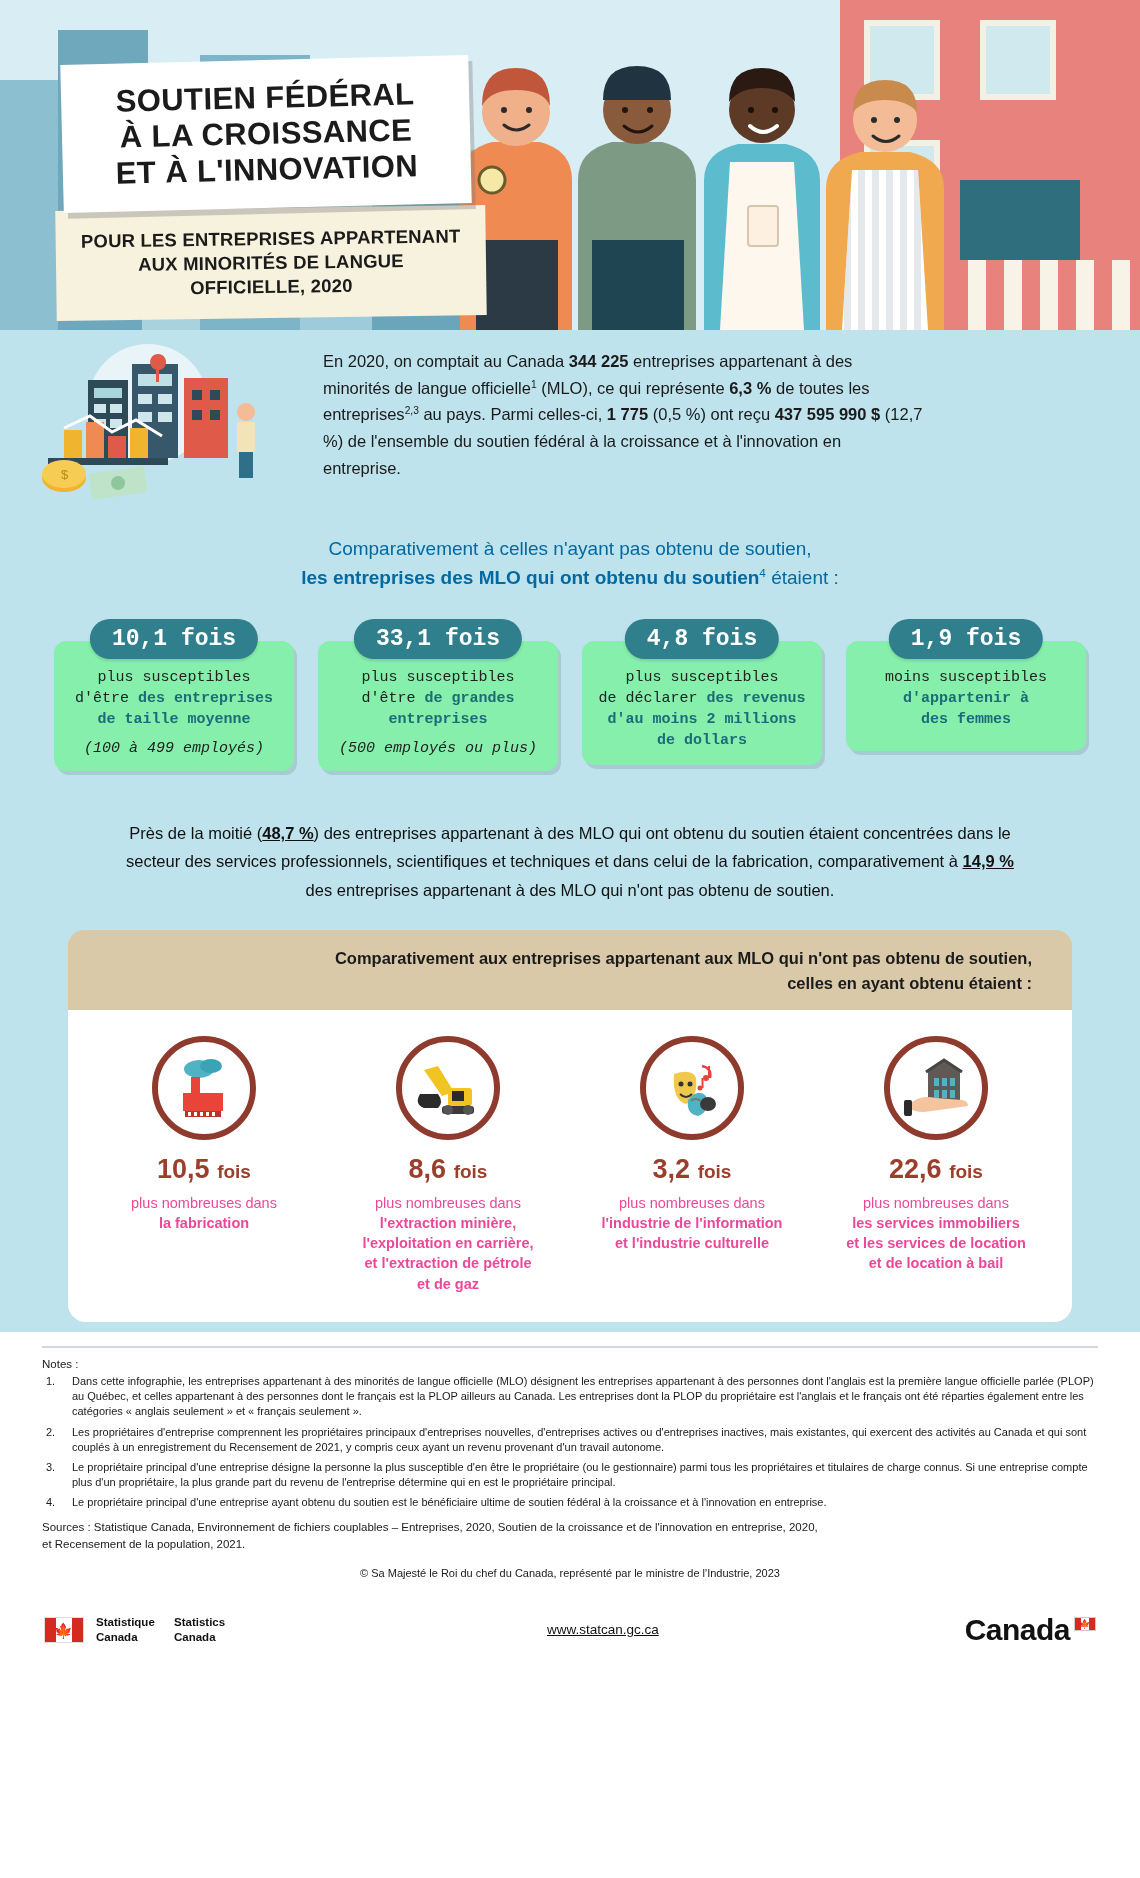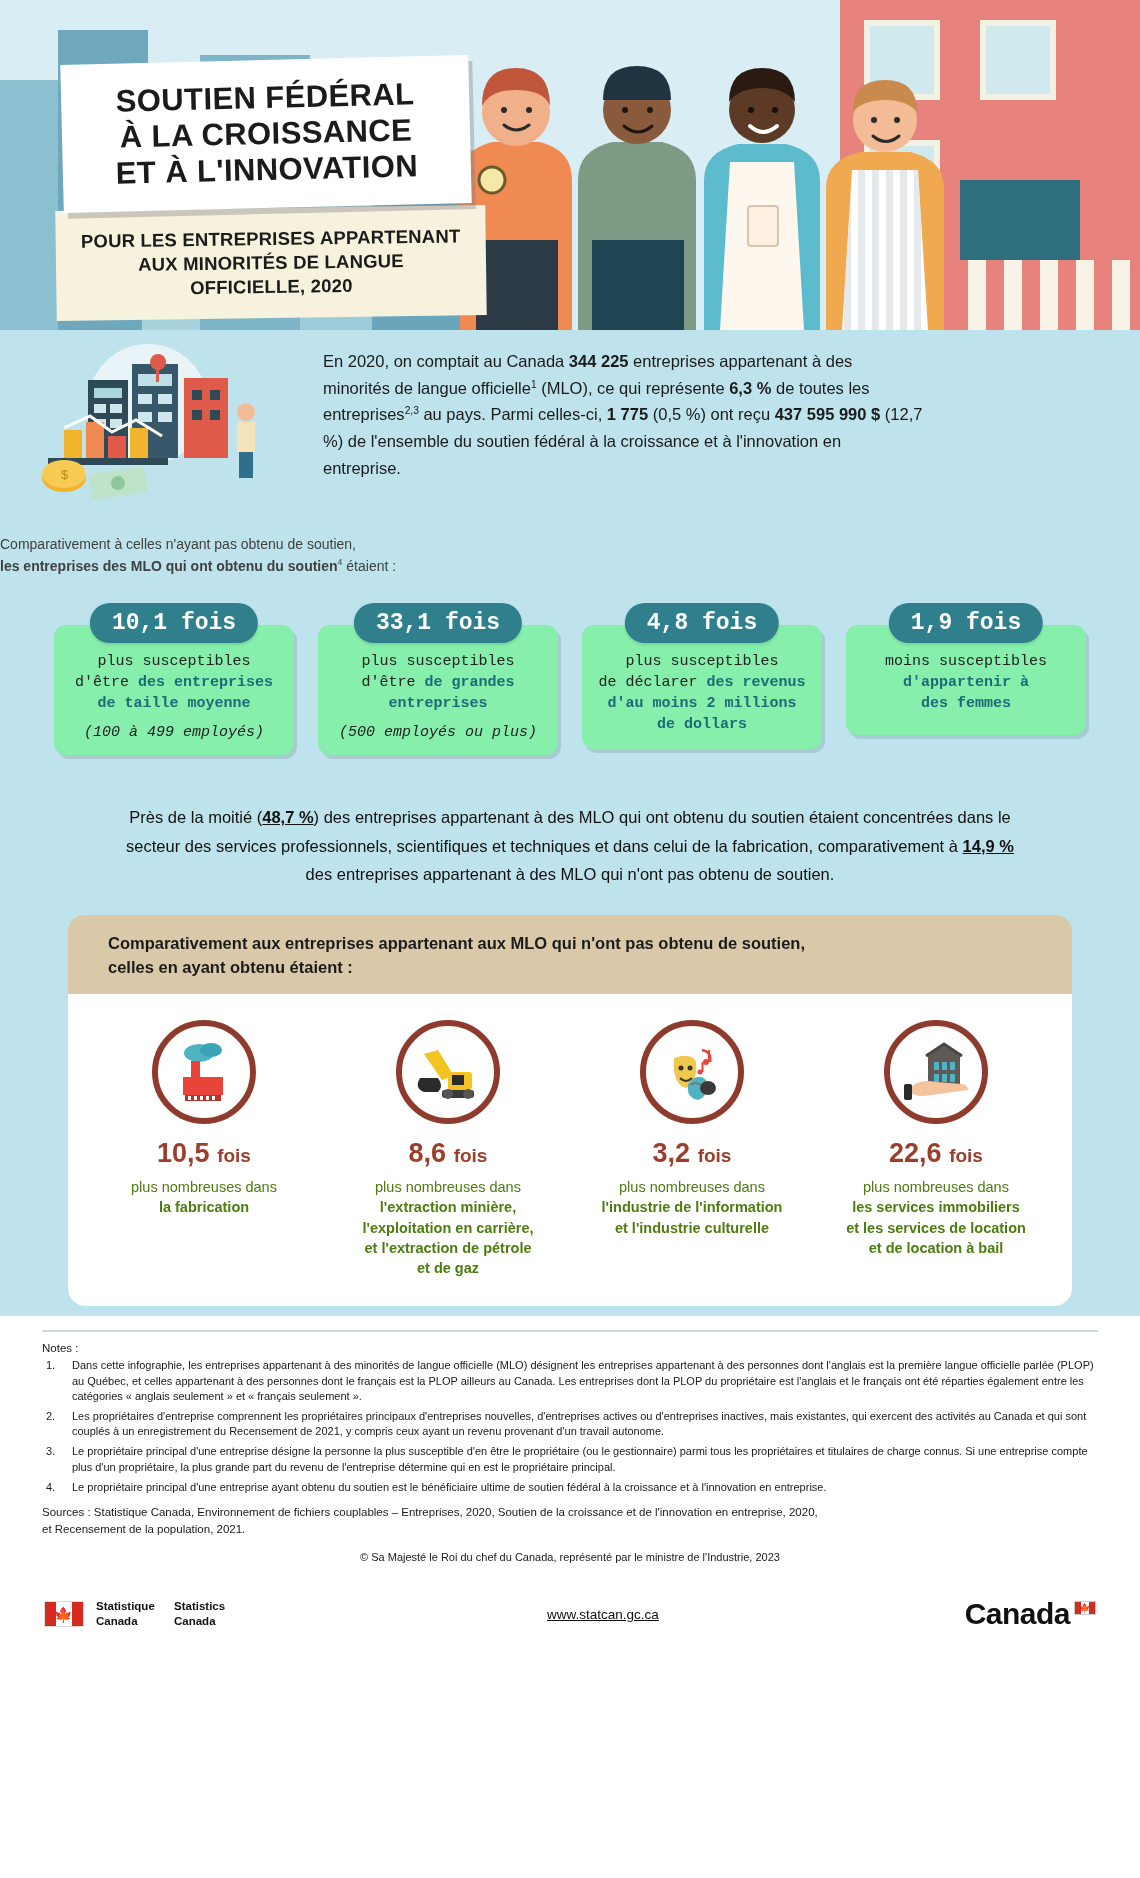--- a/index.html
+++ b/index.html
@@ -82,21 +82,21 @@
   }
   .intro-text {
     position:absolute; left:323px; top:18px; width:600px;
     font-size: 16.5px; line-height: 1.62; color:#1a1a1a;
   }
   .intro-text b { font-weight: 900; }
   .intro-illu { position:absolute; left:28px; top:14px; width:290px; height:160px; }
 
   
   .compare-band { position:relative; width:1140px; background:#bfe3ed; padding: 4px 0 18px; }
-  .compare-head { font-size:14px; line-height:1.55; color:#404040; }
+  .compare-head { text-align:center; font-size:19px; line-height:1.55; color:#0369a1; }
   .compare-head .b { font-weight:900; }
 
   .cards {
     display:flex; justify-content:center; gap:24px; margin-top:26px;
     padding: 0 48px;
   }
   .card { position:relative; width:240px; min-height:128px;font-family:Liberation Mono, monospace; }
   .pill {
     position:absolute; left:50%; transform:translateX(-50%); top:0;
     background:#2f7f8c; color:#fff; border-radius:30px;
@@ -116,36 +116,36 @@
   .para2 {
     width:1140px; background:#bfe3ed; text-align:center;
     font-size:16.5px; line-height:1.72; color:#111; padding: 30px 120px 26px;
   }
   .para2 b { font-weight:900;text-decoration:underline; }
 
   
   .sector-wrap { position:relative; width:1140px; background:#bfe3ed; padding-bottom:10px; }
   .sector-panel { margin: 0 68px; position:relative; }
   .sector-head {
-    background:#d9c9a8; border-radius:16px 16px 0 0; text-align:left;
+    background:#d9c9a8; border-radius:16px 16px 0 0; text-align:right;
     padding: 16px 40px 14px; font-size:16.5px; font-weight:900; line-height:1.5; color:#1b1b1b;
   }
   .sector-body {
     background:#fff; border-radius:0 0 18px 18px; padding: 26px 16px 28px;
     display:flex; justify-content:space-around; gap:4px;
   }
   .sector-item { width:215px; text-align:center; }
   .sector-circle {
     width:104px; height:104px; border-radius:50%; border:6px solid #8e3a2c;
     margin:0 auto 14px; display:flex; align-items:center; justify-content:center;
     background:#fff; overflow:hidden;
   }
   .sector-num { font-size:27px; font-weight:900; color:#9b3e2c; margin-bottom:8px; }
   .sector-num .u { font-size:19px; }
-  .sector-desc { font-size:14.5px; line-height:1.4; color:#4d7c0f; }
+  .sector-desc { font-size:14.5px; line-height:1.4; color:#ec4899; }
   .sector-desc .sb { font-weight:800; display:block; }
 
   
   .notes {
     width:1140px; background:#fff; padding: 14px 42px 8px; color:#1a1a1a;
   }
   .notes .hr { height:2px; background:#cfd8dc; margin-bottom:10px; }
   .notes .lbl { font-size:11.5px; margin-bottom:4px; }
   .note-row { display:flex; font-size:11px; line-height:1.38; margin-bottom:5px; }
   .note-row .n { width:30px; flex:0 0 30px; padding-left:4px; }

